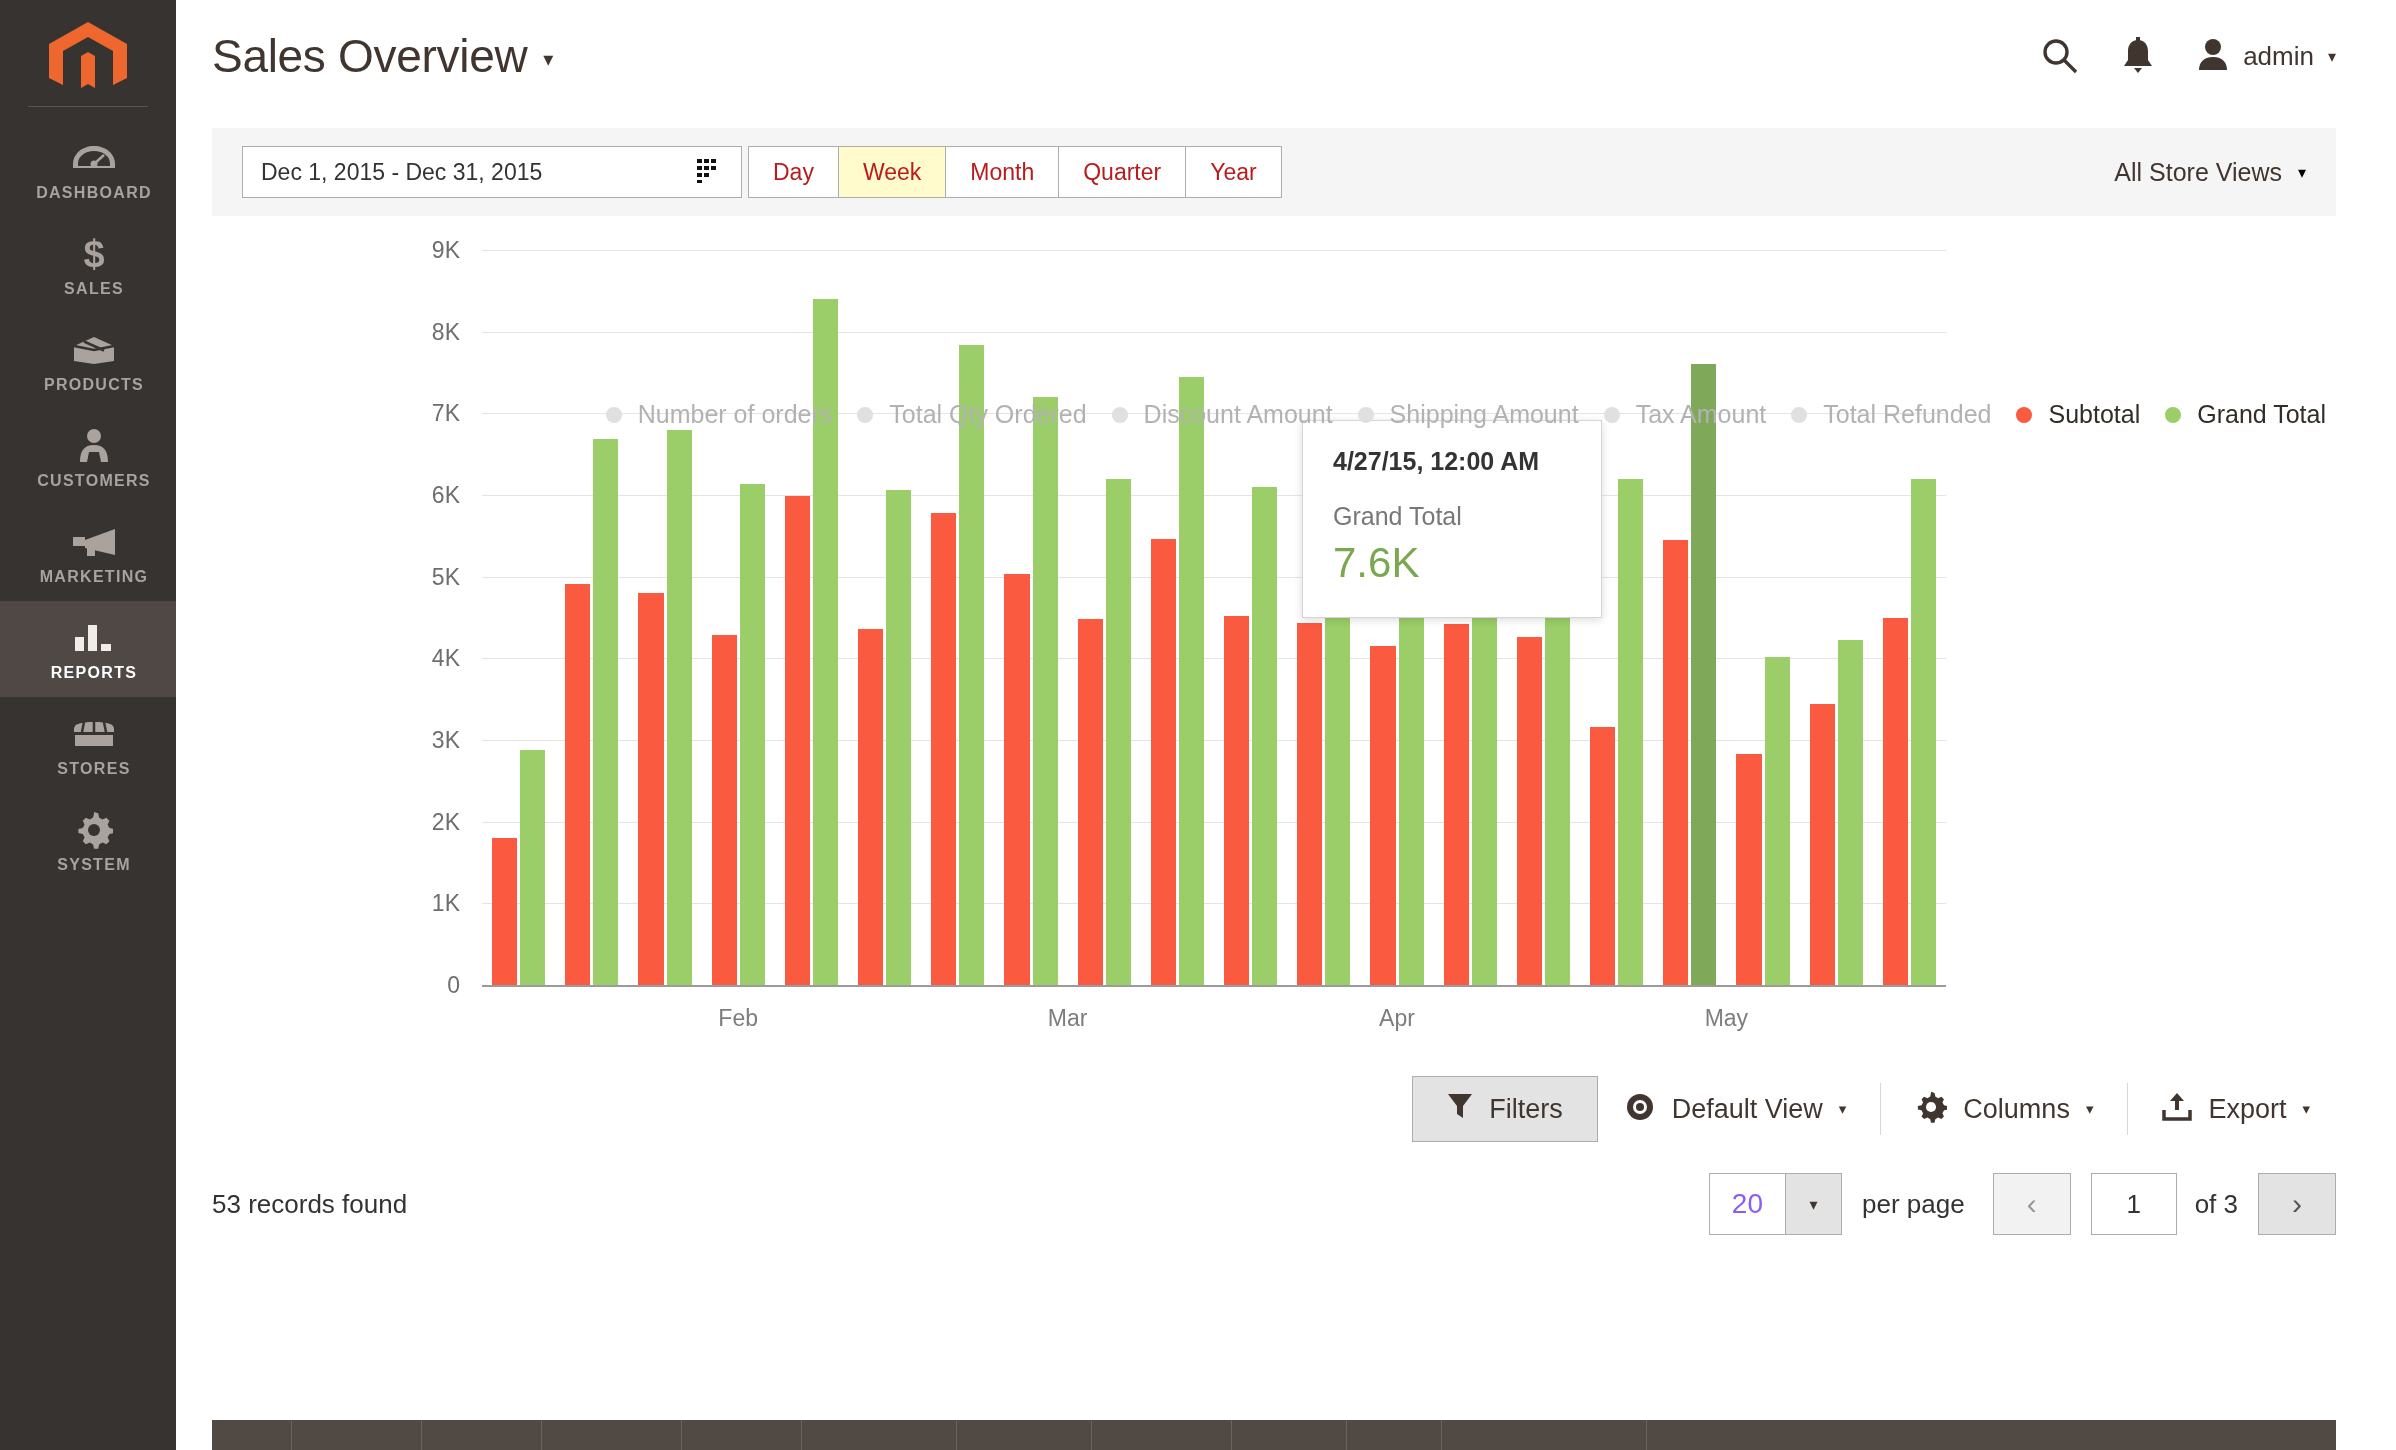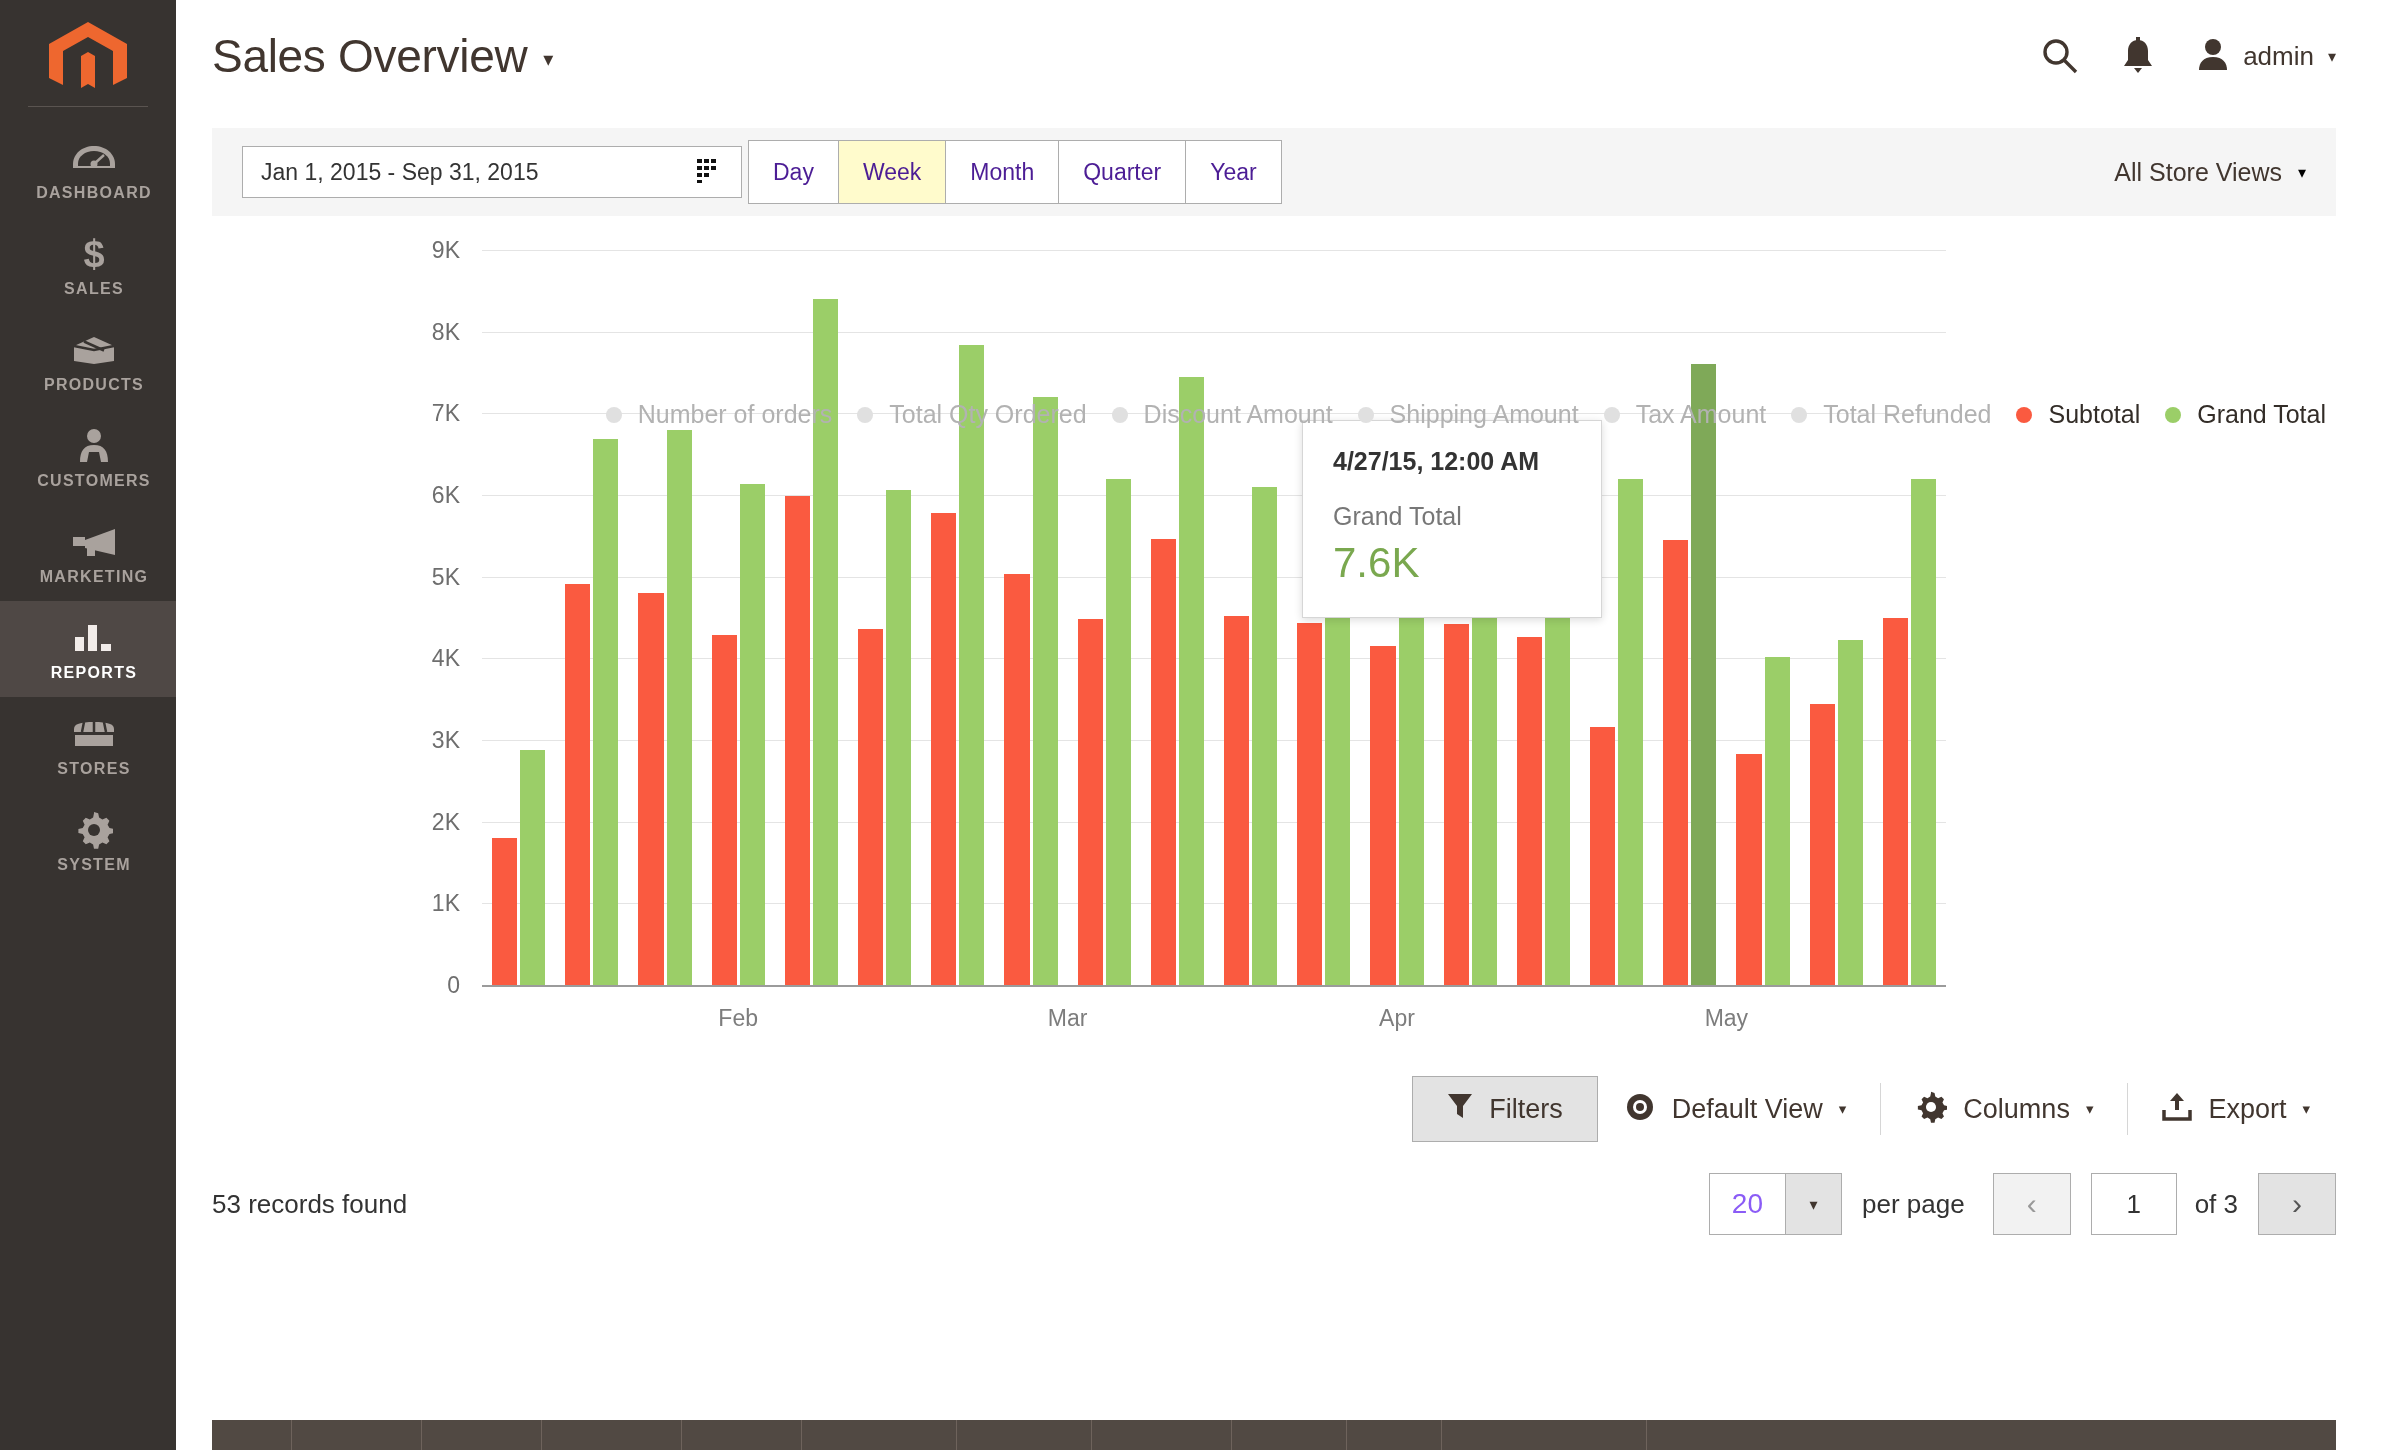--- a/index.html
+++ b/index.html
@@ -77,24 +77,24 @@
     display: flex; align-items: center;
     background: #ffffff; border: 1px solid #adadad;
     height: 52px; width: 500px;
     padding: 0 20px 0 18px;
   }
   .daterange-text { font-size: 23px; color: #333333; flex: 1 1 auto; }
   .cal-icon { cursor: pointer; }
   .period-group { display: flex; margin-left: 6px; }
   .period-btn {
     border: 1px solid #adadad; border-left: none;
-    background: #ffffff; height: 64px;
+    background: #ffffff; height: 52px;
     display: flex; align-items: center; justify-content: center;
     padding: 0 24px;
-    font-size: 23px; color: #4c1d95; cursor: pointer;
+    font-size: 23px; color: #b91c1c; cursor: pointer;
   }
   .period-btn:first-child { border-left: 1px solid #adadad; }
   .period-btn.active { background: #fffbcc; }
   .storeviews {
     margin-left: auto; display: flex; align-items: center; gap: 16px;
     cursor: pointer;
   }
   .storeviews-label { font-size: 25px; color: #41362f; }
   .storeviews-caret { font-size: 16px; color: #000; }
 
@@ -344,21 +344,21 @@
               </svg>
           </span>
           <span class="admin-name">admin</span>
           <span class="admin-caret">▾</span>
         </span>
       </div>
     </div>
 
     <div class="filter-bar">
       <div class="daterange">
-        <span class="daterange-text">Jan 1, 2015 - Sep 31, 2015</span>
+        <span class="daterange-text">Dec 1, 2015 - Dec 31, 2015</span>
         <span class="cal-icon">
           <svg width="26" height="26" viewBox="0 0 26 26">
             <g fill="#111">
               <rect x="2" y="2" width="5" height="4"></rect>
                 <rect x="9" y="2" width="5" height="4"></rect>
                 <rect x="16" y="2" width="5" height="4"></rect>
               <rect x="2" y="9" width="5" height="4"></rect>
                 <rect x="9" y="9" width="5" height="4"></rect>
                 <rect x="16" y="9" width="5" height="4"></rect>
               <rect x="2" y="16" width="5" height="4"></rect>

